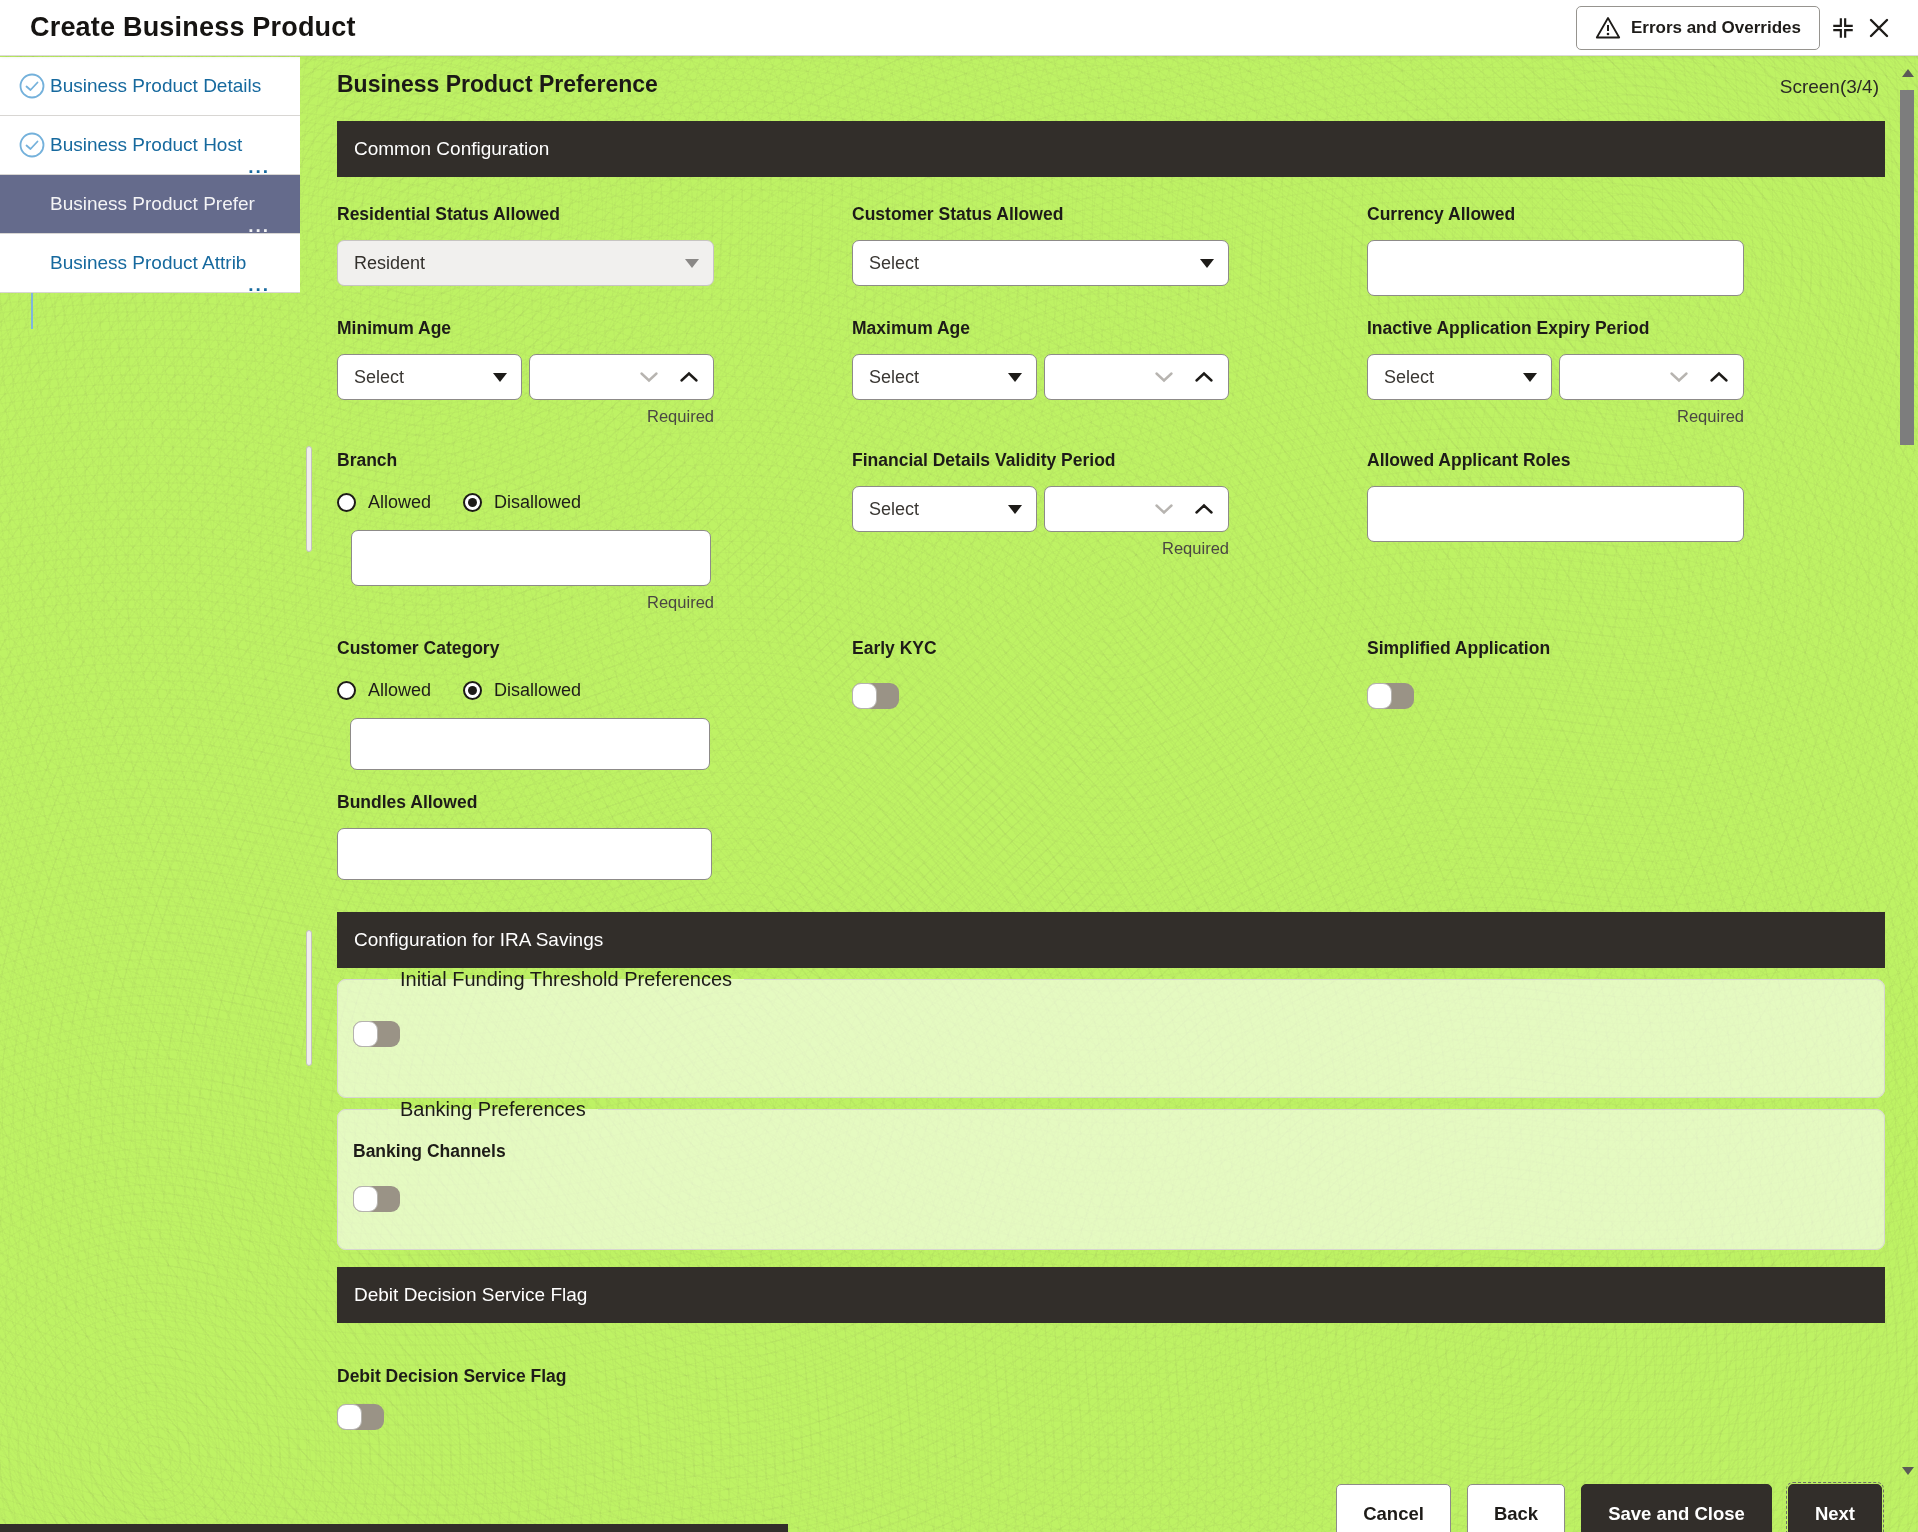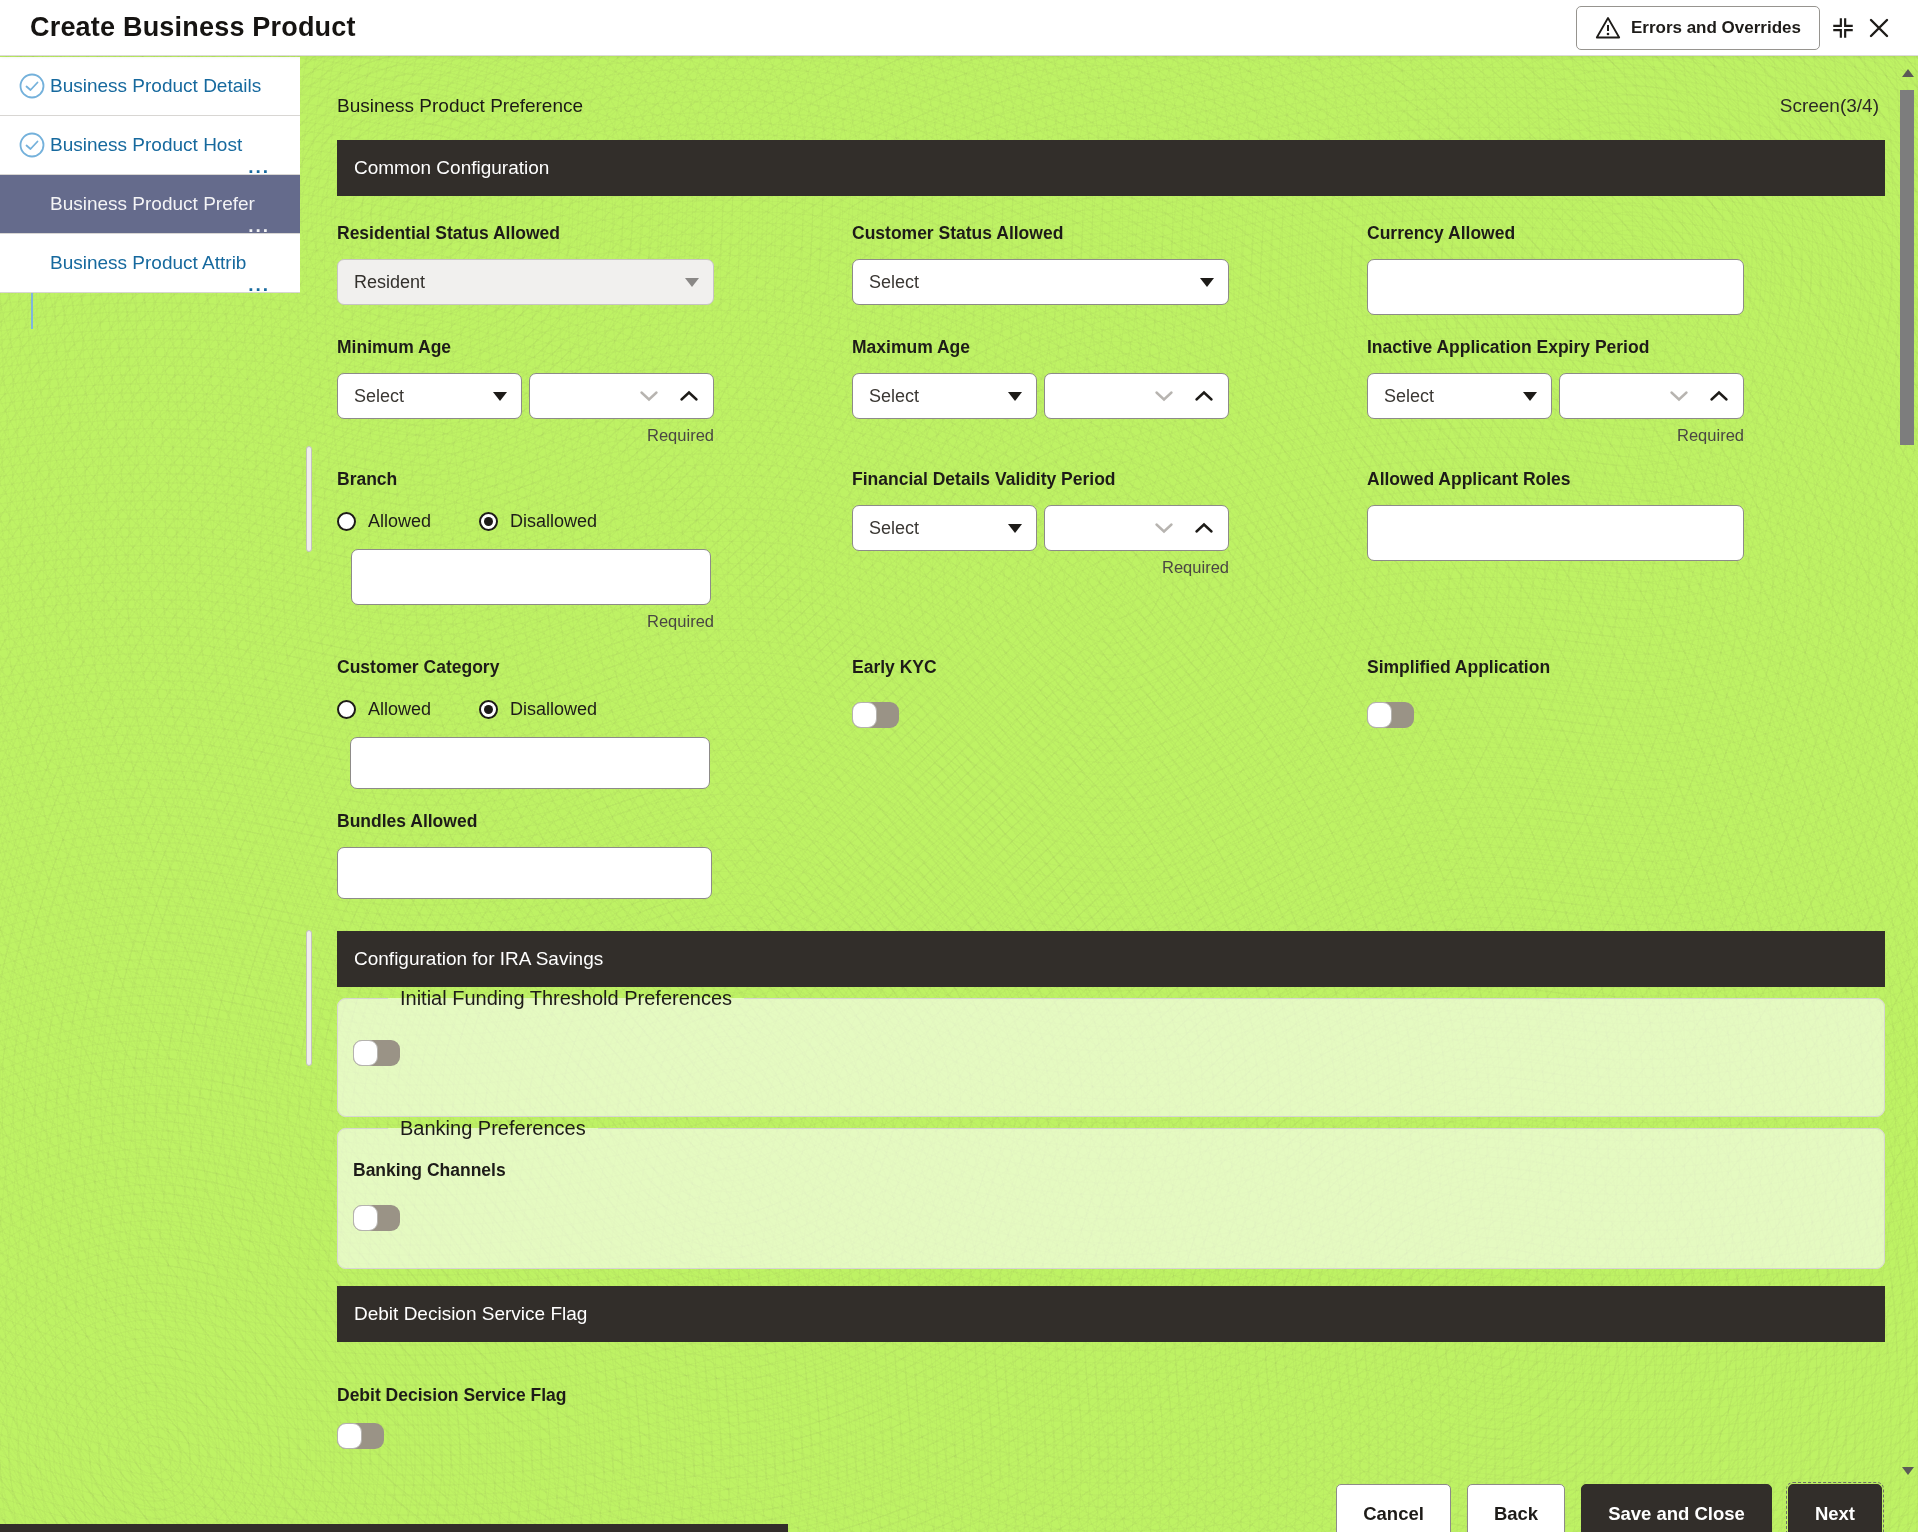--- a/index.html
+++ b/index.html
@@ -38,21 +38,21 @@
   .step-icon{position:absolute;left:19px;top:50%;transform:translateY(-50%);width:26px;height:26px;z-index:2;}
   .step.active{background:#656b8c;}
   .step.active .step-label,.step.active .step-ellipsis{color:#f4f4f6;}
   .dot{width:22px;height:22px;border-radius:50%;margin:2px;}
   .dot.pending{background:#d9d7d4;}
   .dot.current{background:#e9e9ec;}
 
   
   .main{position:absolute;left:337px;top:57px;width:1548px;z-index:1;}
   .screen-head{display:flex;align-items:flex-end;justify-content:space-between;margin-top:14px;}
-  .screen-title{font-size:19px;font-weight:normal;color:#1b1916;margin-top:24px;}
+  .screen-title{font-size:23px;font-weight:bold;color:#1b1916;}
   .screen-ind{font-size:19px;color:#2b2926;padding-right:6px;}
   .bar{height:56px;background:#322e2a;color:#fff;display:flex;align-items:center;
        padding-left:17px;font-size:19px;margin-top:23px;}
   .grid{display:grid;grid-template-columns:377px 377px 377px;column-gap:138px;align-items:start;}
   .row1{margin-top:27px;} .row2{margin-top:22px;} .row3{margin-top:24px;} .row4{margin-top:26px;}
   .f-label{font-size:17.5px;font-weight:bold;color:#1d1b18;margin-bottom:15px;}
   .ctl-line{display:flex;gap:7px;}
   .select-box{height:46px;border:1px solid #8d8b88;border-radius:7px;background:#fff;
       display:flex;align-items:center;justify-content:space-between;padding:0 14px 0 16px;cursor:pointer;}
   .select-box.w-half{width:185px;}
@@ -65,21 +65,21 @@
   .spin-box{width:185px;height:46px;border:1px solid #8d8b88;border-radius:7px;background:#fff;
       display:flex;align-items:center;justify-content:flex-end;gap:16px;padding:0 12px;}
   .spin-box input{border:none;outline:none;width:80px;min-width:0;flex:1;font-size:18px;background:transparent;}
   .spin-btn{background:none;border:none;padding:2px;cursor:pointer;display:flex;}
   .req{font-size:16.5px;color:#4a4743;text-align:right;margin-top:7px;}
   .txt{border:1px solid #8d8b88;border-radius:7px;background:#fff;font-size:18px;padding:0 14px;outline:none;display:block;}
   .txt.h56{height:56px;width:377px;}
   .txt.h52{height:52px;width:375px;}
   .txt.indent{margin-left:14px;width:360px;height:56px;}
   .txt.indent2{margin-left:13px;width:360px;height:52px;}
-  .radio-row{display:flex;align-items:center;gap:48px;margin-top:21px;margin-bottom:17px;}
+  .radio-row{display:flex;align-items:center;gap:32px;margin-top:21px;margin-bottom:17px;}
   .radio-opt{display:flex;align-items:center;gap:12px;cursor:pointer;}
   .radio{width:19px;height:19px;border:2px solid #1d1b18;border-radius:50%;position:relative;flex:none;background:#fff;}
   .radio.checked::after{content:"";position:absolute;inset:3px;border-radius:50%;background:#1d1b18;}
   .radio-lab{font-size:18px;color:#1d1b18;}
   .toggle{position:relative;width:47px;height:26px;border-radius:9px;background:#9a9386;margin-top:24px;cursor:pointer;flex:none;}
   .toggle .knob{position:absolute;left:0;top:0;width:25px;height:26px;border-radius:9px;background:#fff;border:1px solid #b5b3af;}
   .mt0{margin-top:0;}
   fieldset.grp{border:1px solid #d7d5d2;border-radius:9px;margin:0;padding:6px 20px 14px 15px;background:rgba(255,255,255,.6);}
   fieldset.grp legend{font-size:20px;color:#1d1b18;margin-left:35px;padding:0 12px;}
   .fs1{margin-top:25px;min-height:130px;}

